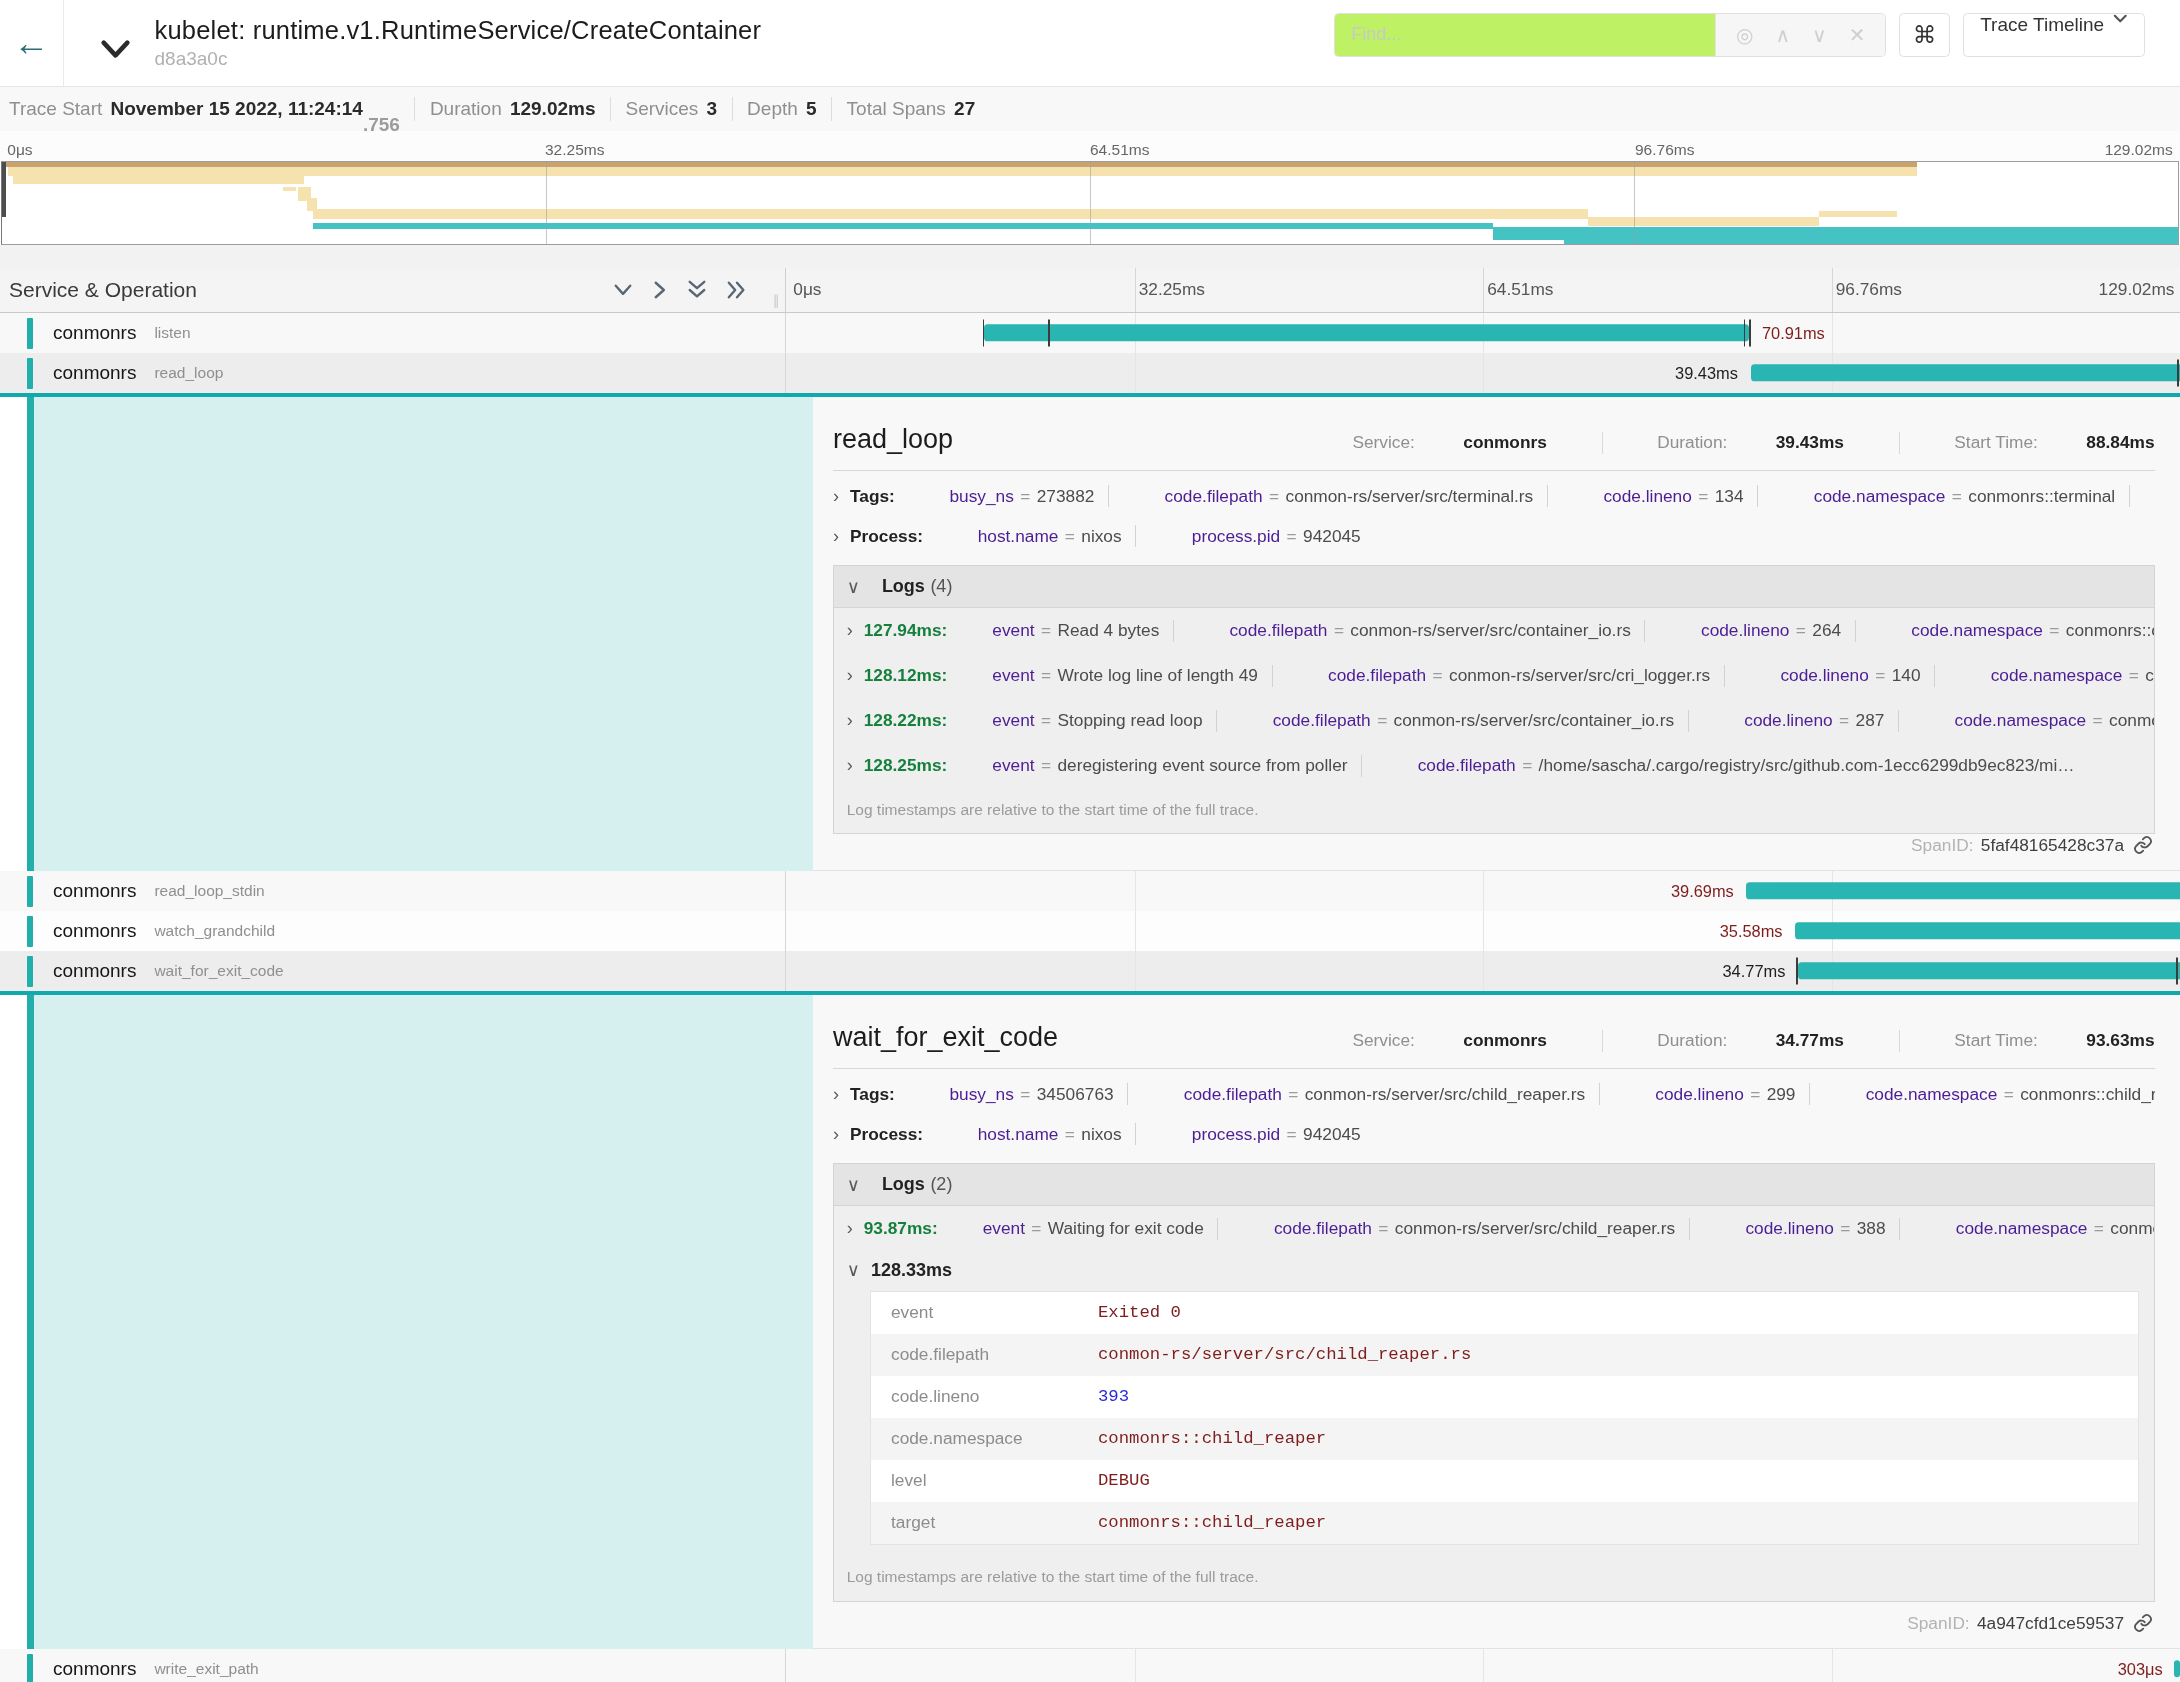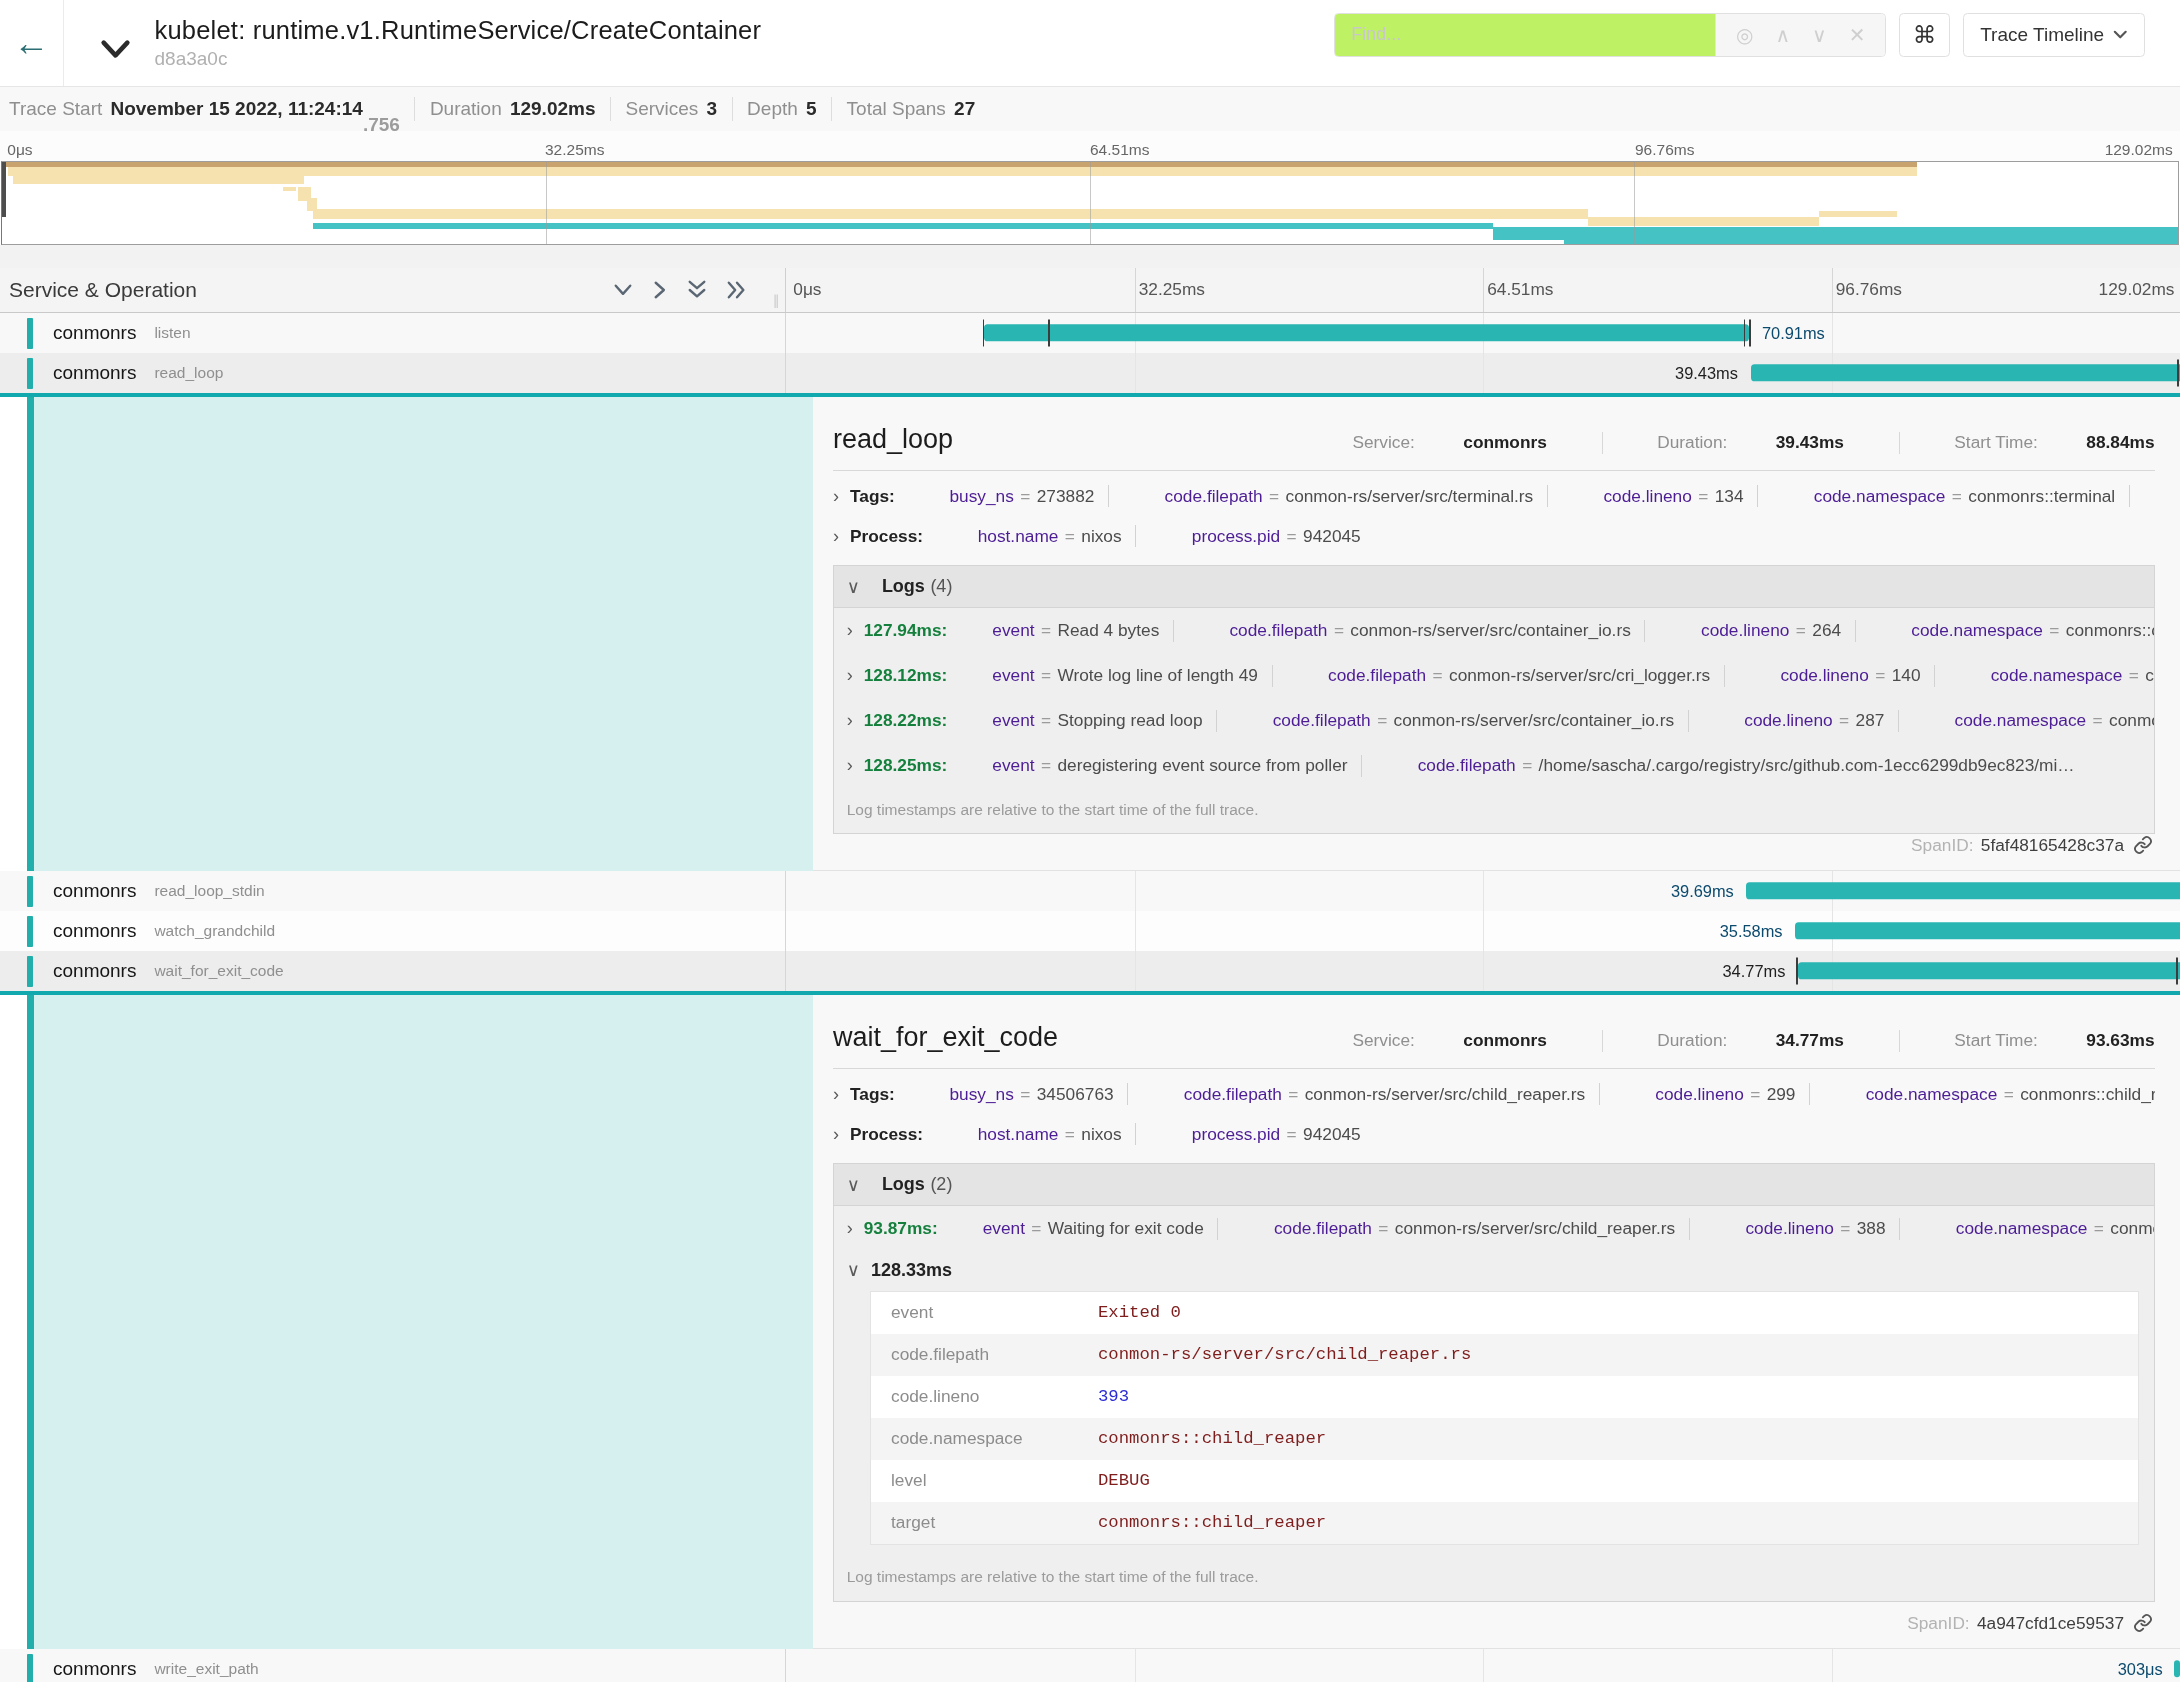--- a/index.html
+++ b/index.html
@@ -14,21 +14,21 @@
   .title-wrap { margin-left:14.5px; }
   .trace-title { font-size:25.5px; font-weight:400; color:#1c1c1c; letter-spacing:0.2px; }
   .trace-id { font-size:19px; color:#b0b0b0; margin-top:3.6px; }
   .topbar-right { position:absolute; right:35px; top:12.7px; display:flex; align-items:center; }
   .find-box { display:flex; height:44px; border:0.9px solid #e0e0e0; border-radius:4.5px; overflow:hidden; }
   .find-input { width:380px; border:none; outline:none; padding:0 16.4px; font-size:18px; color:#444; background:#bef264; font-family:"Liberation Sans",sans-serif; }
   .find-input::placeholder { color:#c8c8c8; }
   .find-group { display:flex; align-items:center; background:#f6f6f6; border-left:0.9px solid #e4e4e4; padding:0 9px; }
   .find-group span { color:#cfcfcf; font-size:20px; padding:0 11px; cursor:default; }
   .sq-btn { height:44px; min-width:51px; margin-left:12.7px; border:0.9px solid #e0e0e0; border-radius:4.5px; background:#fff; font-size:23.6px; color:#333; display:flex; align-items:center; justify-content:center; cursor:pointer; }
-  .view-btn { height:44px; margin-left:12.7px; border:0.9px solid #e0e0e0; border-radius:4.5px; background:#fff; font-size:19px; color:#333; display:flex; align-items:center; padding:0 16.4px; cursor:pointer; }
+  .view-btn { height:44px; margin-left:12.7px; border:0.9px solid #e0e0e0; border-radius:4.5px; background:#fff; font-size:19px; color:#333; display:flex; padding:0 16.4px; cursor:pointer; }
   .view-btn svg { margin-left:9px; }
 
   
   .statsbar { height:45px; background:#f8f8f8; border-top:0.9px solid #e6e6e6; display:flex; align-items:center; padding-left:9px; font-size:19px; }
   .stat { display:flex; align-items:center; }
   .stat .sl { color:#8f8f8f; margin-right:8.2px; }
   .stat .sv { color:#2b2b2b; font-weight:700; }
   .stat .ss { color:#9c9c9c; font-weight:700;margin-top:32px; }
   .stat-div { border-left:0.9px solid #ddd; height:23.6px; margin:0 14.5px; }
 
@@ -60,21 +60,21 @@
   .bg-b { background:#ededed; }
   .bg-c { background:#fdfdfd; }
   .accent { position:absolute; left:27px; top:4.5px; bottom:4.5px; width:6.4px; background:#22aeab; border-radius:0.9px; }
   .svc { font-size:19px; color:#161616; }
   .op { font-size:15.5px; color:#8f8f8f; margin-left:18px; }
   .sr-timeline { flex:1; position:relative; }
   .tgrid { position:absolute; top:0; bottom:0; width:0.9px; background:#e5e5e5; }
   .g25 { left:25%; } .g50 { left:50%; } .g75 { left:75%; }
   .bar { position:absolute; top:50%; transform:translateY(-50%); height:17.3px; background:#29b5b2; border-radius:3.6px; }
   .bar-lbl { position:absolute; top:50%; transform:translateY(-50%); font-size:16.4px; white-space:nowrap; }
-  .lbl-mut { color:#0c4a6e; } .lbl-dark { color:#1f1f1f; }
+  .lbl-mut { color:#7f1d1d; } .lbl-dark { color:#1f1f1f; }
   .mark { position:absolute; top:50%; transform:translateY(-50%); width:1.8px; height:27px; background:#3c3c3c; }
 
   .b-listen { left:14.2%; width:54.9%; }
   .b-readloop { left:69.2%; width:30.8%; border-radius:3.6px 0 0 3.6px; }
   .b-stdin { left:68.9%; width:31.1%; border-radius:3.6px 0 0 3.6px; }
   .b-watch { left:72.4%; width:27.6%; border-radius:3.6px 0 0 3.6px; }
   .b-wait { left:72.6%; width:27.4%; border-radius:3.6px 0 0 3.6px; }
   .b-write { left:99.55%; width:0.45%; }
 
   

